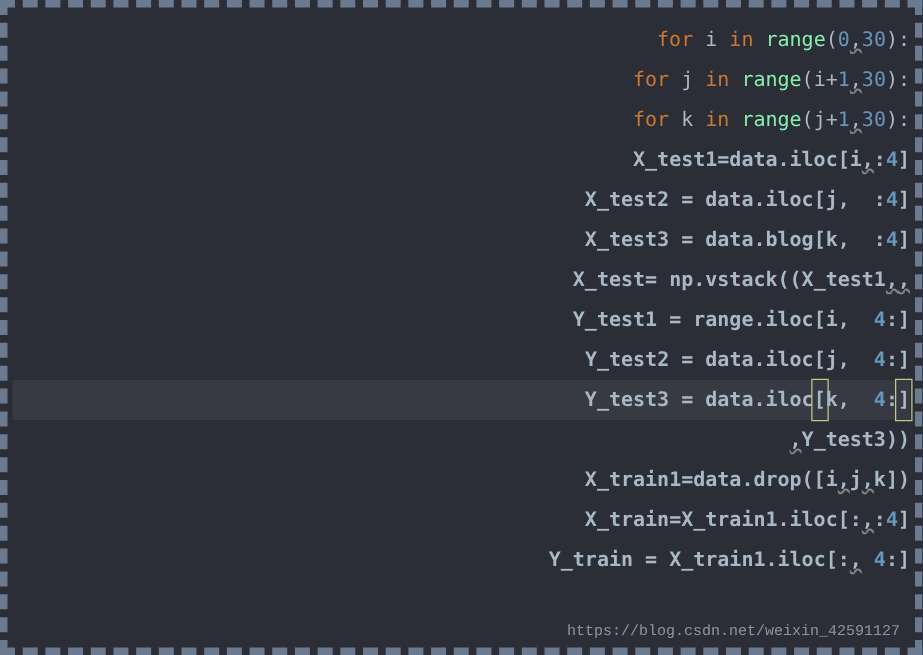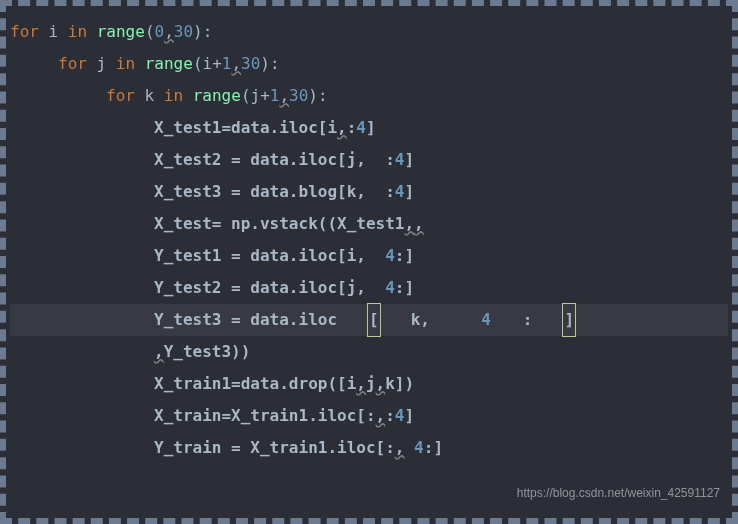--- a/index.html
+++ b/index.html
@@ -21,66 +21,66 @@
   .editor {
     padding: 16px 10px 10px 10px;
     color: #a9b7c6;
     line-height: 2.0;
   }
   .line {
     white-space: pre;
     height: 32px;
     display: flex;
     align-items: center;
+    justify-content: flex-end;
   }
   .line.highlighted {
     background: rgba(255,255,255,0.06);
-    gap: 32px;
   }
   .kw { color: #cc7832; }
   .fn { color: #86efac; }
   .num { color: #6897bb; }
   .punct { color: #a9b7c6; }
   .ident { color: #a9b7c6; }
   .squig {
     text-decoration: underline wavy #808080;
     text-decoration-skip-ink: none;
   }
   .caret-box {
     outline: 1px solid #c0c98a;
     padding: 0 1px;
     margin: 0 -1px;
   }
   .watermark {
     position: absolute;
-    bottom: 24px;
+    bottom: 12px;
     right: 18px;
     color: #9aa0a6;
-    font-family: Liberation Sans, sans-serif;
+    font-family: Liberation Mono, monospace;
     font-size: 12px;
     opacity: 0.9;
     pointer-events: none;
   }
   .indent1 { padding-left: 0px; }
   .indent2 { padding-left: 48px; }
   .indent3 { padding-left: 96px; }
   .indent4 { padding-left: 144px; font-weight: bold; }
 </style>
 </head>
 <body>
 
 <div class="editor" id="editor">
     <div class="line indent1"><span class="kw">for</span><span> </span><span class="ident">i </span><span class="kw">in</span><span> </span><span class="fn">range</span><span class="punct">(</span><span class="num">0</span><span class="squig">,</span><span class="num">30</span><span class="punct">):</span></div>
     <div class="line indent2"><span class="kw">for</span><span> </span><span class="ident">j </span><span class="kw">in</span><span> </span><span class="fn">range</span><span class="punct">(i+</span><span class="num">1</span><span class="squig">,</span><span class="num">30</span><span class="punct">):</span></div>
     <div class="line indent3"><span class="kw">for</span><span> </span><span class="ident">k </span><span class="kw">in</span><span> </span><span class="fn">range</span><span class="punct">(j+</span><span class="num">1</span><span class="squig">,</span><span class="num">30</span><span class="punct">):</span></div>
     <div class="line indent4"><span class="ident">X_test1=data.iloc[i</span><span class="squig">,</span><span class="punct">:</span><span class="num">4</span><span class="punct">]</span></div>
     <div class="line indent4"><span class="ident">X_test2 = data.iloc[j,  :</span><span class="num">4</span><span class="punct">]</span></div>
     <div class="line indent4"><span class="ident">X_test3 = data.blog[k,  :</span><span class="num">4</span><span class="punct">]</span></div>
     <div class="line indent4"><span class="ident">X_test= np.vstack((X_test1</span><span class="squig">,</span><span class="squig">,</span></div>
-    <div class="line indent4"><span class="ident">Y_test1 = data.iloc[i,  </span><span class="num">4</span><span class="punct">:]</span></div>
+    <div class="line indent4"><span class="ident">Y_test1 = range.iloc[i,  </span><span class="num">4</span><span class="punct">:]</span></div>
     <div class="line indent4"><span class="ident">Y_test2 = data.iloc[j,  </span><span class="num">4</span><span class="punct">:]</span></div>
     <div class="line indent4 highlighted"><span class="ident">Y_test3 = data.iloc</span><span class="caret-box">[</span><span class="ident">k,  </span><span class="num">4</span><span class="punct">:</span><span class="caret-box">]</span></div>
     <div class="line indent4"><span class="squig">,</span><span class="ident">Y_test3))</span></div>
     <div class="line indent4"><span class="ident">X_train1=data.drop([i</span><span class="squig">,</span><span class="ident">j</span><span class="squig">,</span><span class="ident">k])</span></div>
     <div class="line indent4"><span class="ident">X_train=X_train1.iloc[:</span><span class="squig">,</span><span class="punct">:</span><span class="num">4</span><span class="punct">]</span></div>
     <div class="line indent4"><span class="ident">Y_train = X_train1.iloc[:</span><span class="squig">,</span><span> </span><span class="num">4</span><span class="punct">:]</span></div>
   </div>
 <div class="frame"></div>
 <div class="watermark">https://blog.csdn.net/weixin_42591127</div>
 

